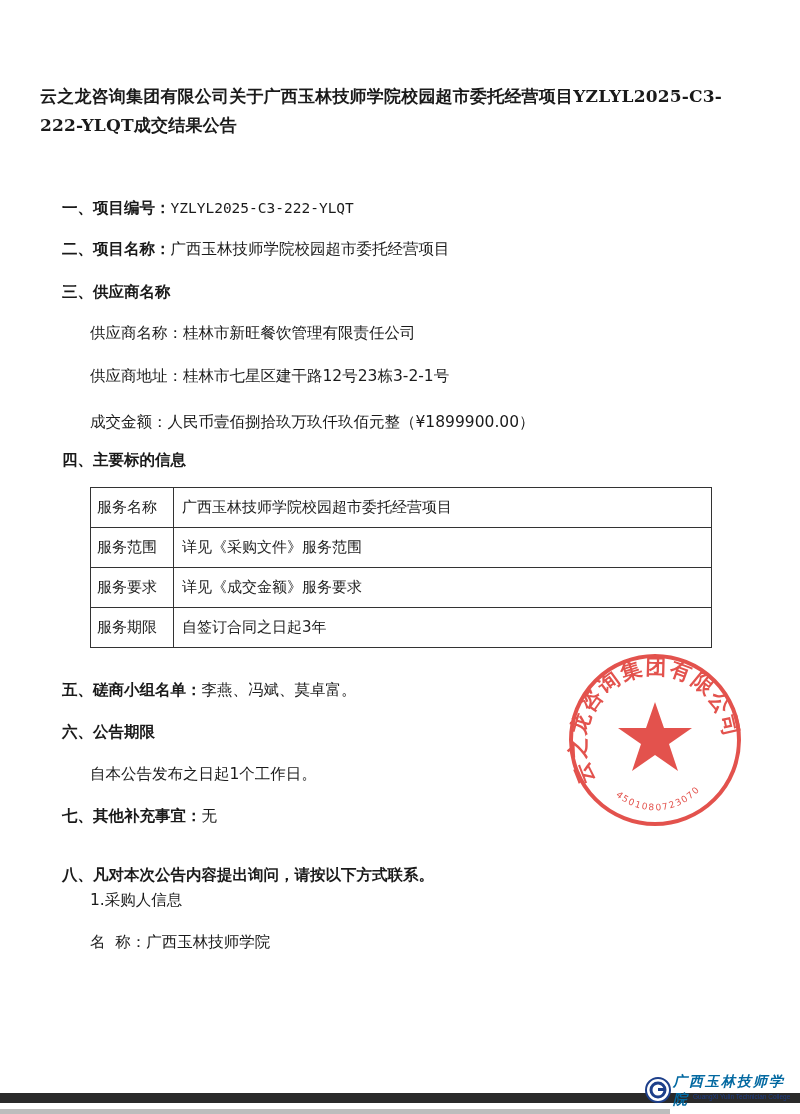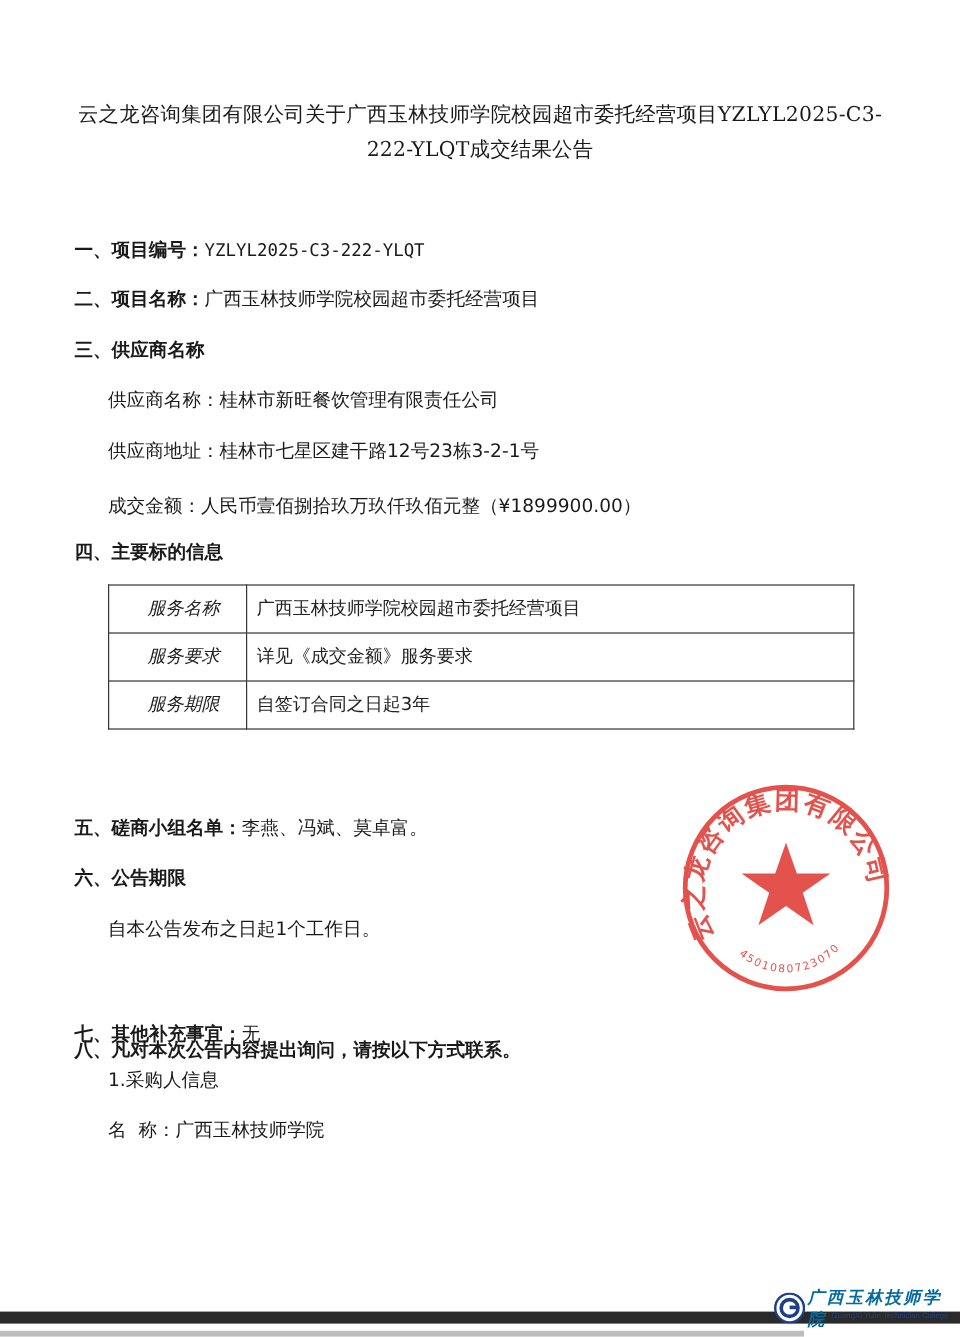--- a/index.html
+++ b/index.html
@@ -1,35 +1,35 @@
 <!DOCTYPE html>
 <html><head>
 <meta charset="utf-8">
 <style>
   html, body { margin: 0; padding: 0; }
   body {
     width: 800px; height: 1114px; background: #ffffff; position: relative; overflow: hidden;
     font-family: "DejaVu Serif", "Liberation Serif", serif; color: #1a1a1a;
   }
   .title {
-    position: absolute; left: 40px; top: 82px; width: 720px; text-align: center;
-    font-weight: normal; font-size: 17px; line-height: 29px; letter-spacing: 0.2px;
+    position: absolute; left: 40px; top: 82px; width: 720px; 
+    font-weight: bold; font-size: 17px; line-height: 29px; letter-spacing: 0.2px;
     font-family: "DejaVu Serif", "Liberation Serif", serif;
   }
   .line { position: absolute; left: 62px; font-size: 15.5px; white-space: nowrap; font-family: "DejaVu Sans", sans-serif; }
   .line .h { font-weight: bold; }
   .line .v { font-weight: normal; }
   .mono { font-family: "DejaVu Sans Mono", "Liberation Mono", monospace; font-size: 14.5px; text-align: center; }
   .indent { left: 90px; }
   table.info {
     position: absolute; left: 90px; top: 487px; width: 622px; border-collapse: collapse;
     font-family: "DejaVu Sans", sans-serif; font-size: 15px; color: #222;
   }
   table.info td { border: 1.5px solid #333; height: 39px; padding: 0 8px; }
-  table.info td.k { width: 70px; text-align: right; padding: 0 22px; font-style: italic; }
+  table.info td.k { width: 70px; text-align: left; padding: 0 6px; }
   .stamp { position: absolute; left: 565px; top: 650px; width: 180px; height: 180px; opacity: 0.9; }
   .footer-bar { position: absolute; left: 0; top: 1093px; width: 800px; height: 10px; background: #2a2a2a; }
   .footer-gray { position: absolute; left: 0; top: 1109px; width: 670px; height: 5px; background: #bdbdbd; }
   .footer-logo { position: absolute; left: 645px; top: 1073px; width: 155px; height: 34px; }
   .logo-cn { position: absolute; left: 28px; top: 0px; font-size: 14px; color: #0369a1; font-style: italic; font-weight: bold; letter-spacing: 2px; font-family: "DejaVu Serif", serif; }
   .logo-en { position: absolute; left: 32px; top: 20px; font-size: 6.5px; color: #1d3f8a; font-family: Liberation Sans, sans-serif; white-space: nowrap; margin-left: 16px; }
 </style>
 </head>
 <body>
 
@@ -58,40 +58,44 @@
   <span class="h">四、主要标的信息</span>
 </div>
 
 <table class="info">
   <tbody>
       <tr>
     <td class="k">服务名称</td>
     <td>广西玉林技师学院校园超市委托经营项目</td>
   </tr>
   <tr>
+    <td class="k">服务范围</td>
+    <td>详见《采购文件》服务范围</td>
+  </tr>
+  <tr>
     <td class="k">服务要求</td>
     <td>详见《成交金额》服务要求</td>
   </tr>
   <tr>
     <td class="k">服务期限</td>
     <td>自签订合同之日起3年</td>
   </tr>
 </tbody>
   </table>
 
 <div class="line" style="top:680px;">
   <span class="h">五、磋商小组名单：</span><span class="v">李燕、冯斌、莫卓富。</span>
 </div>
 
 <div class="line" style="top:722px;">
   <span class="h">六、公告期限</span>
 </div>
 <div class="line indent" style="top:764px;">自本公告发布之日起1个工作日。</div>
 
-<div class="line" style="top:852px;">
+<div class="line" style="top:806px;">
   <span class="h">七、其他补充事宜：</span><span class="v">无</span>
 </div>
 
 <div class="line" style="top:848px;margin-top:17px;">
   <span class="h">八、凡对本次公告内容提出询问，请按以下方式联系。</span>
 </div>
 <div class="line indent" style="top:890px;">1.采购人信息</div>
 <div class="line indent" style="top:932px; white-space:pre;">名  称：广西玉林技师学院</div>
 
 <svg class="stamp" viewBox="0 0 180 180">

